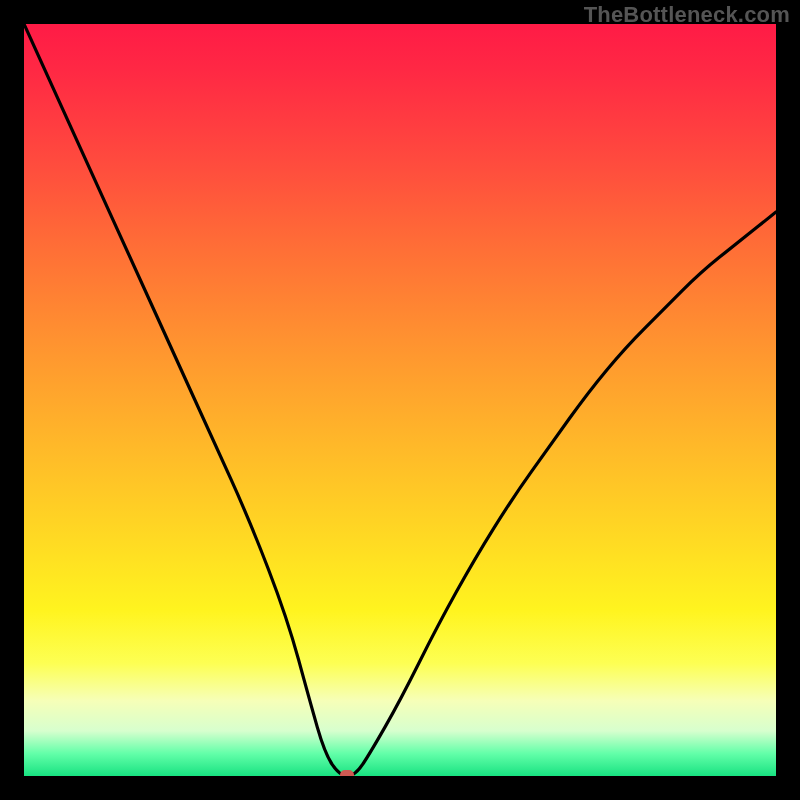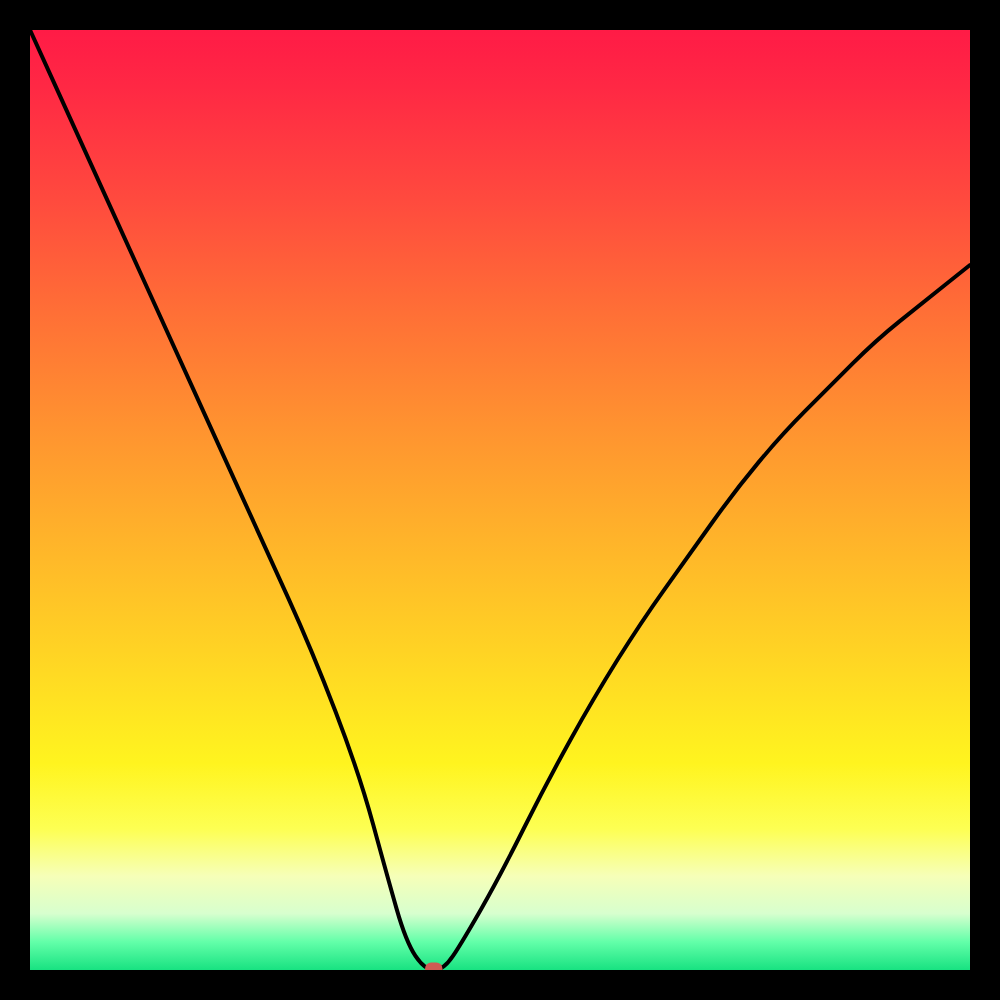--- a/index.html
+++ b/index.html
@@ -67,20 +67,21 @@
     background: #cf5a53;
     border-radius: 5px;
     z-index: 3;
     transform: translate(-50%, -50%);
   }
 </style>
 </head>
 <body>
 
 <div class="frame">
+  <div class="watermark">TheBottleneck.com</div>
 
   <div class="plot">
     <div class="gradient"></div>
     <svg class="curve" viewBox="0 0 752 752" preserveAspectRatio="none">
       <path fill="none" stroke="#000" stroke-width="3.2" stroke-linecap="round" d="M 0 0 Q 0 0 18.8 41.360000000000014 Q 37.6 82.72000000000003 56.400000000000006 124.07999999999998 Q 75.2 165.43999999999994 94 206.79999999999995 Q 112.8 248.15999999999997 131.6 289.52 Q 150.4 330.87999999999994 169.2 372.23999999999995 Q 188 413.59999999999997 206.8 454.96 Q 225.6 496.32 244.39999999999998 545.2 Q 263.2 594.08 274.48 635.44 Q 285.76 676.8 293.28 703.12 Q 300.8 729.44 308.32 740.72 Q 315.84 752 323.36 752 Q 330.88 752 338.4 740.72 Q 345.92 729.44 360.96000000000004 703.12 Q 376 676.8 394.8 639.2 Q 413.6 601.6 432.4 567.76 Q 451.2 533.9200000000001 470 503.84000000000003 Q 488.8 473.76 507.6 447.44 Q 526.4 421.12 545.2 394.8 Q 564 368.48 582.8 345.92 Q 601.6 323.36 620.4 304.56 Q 639.1999999999999 285.76 658 266.96 Q 676.8000000000001 248.15999999999997 695.6 233.12 Q 714.4 218.08000000000004 733.2 203.04000000000002 L 752 188"></path>
     </svg>
     <div class="marker" style="left: 323.36px; top: 752px; background: rgb(207, 90, 83);"></div>
   </div>
 </div>
 

